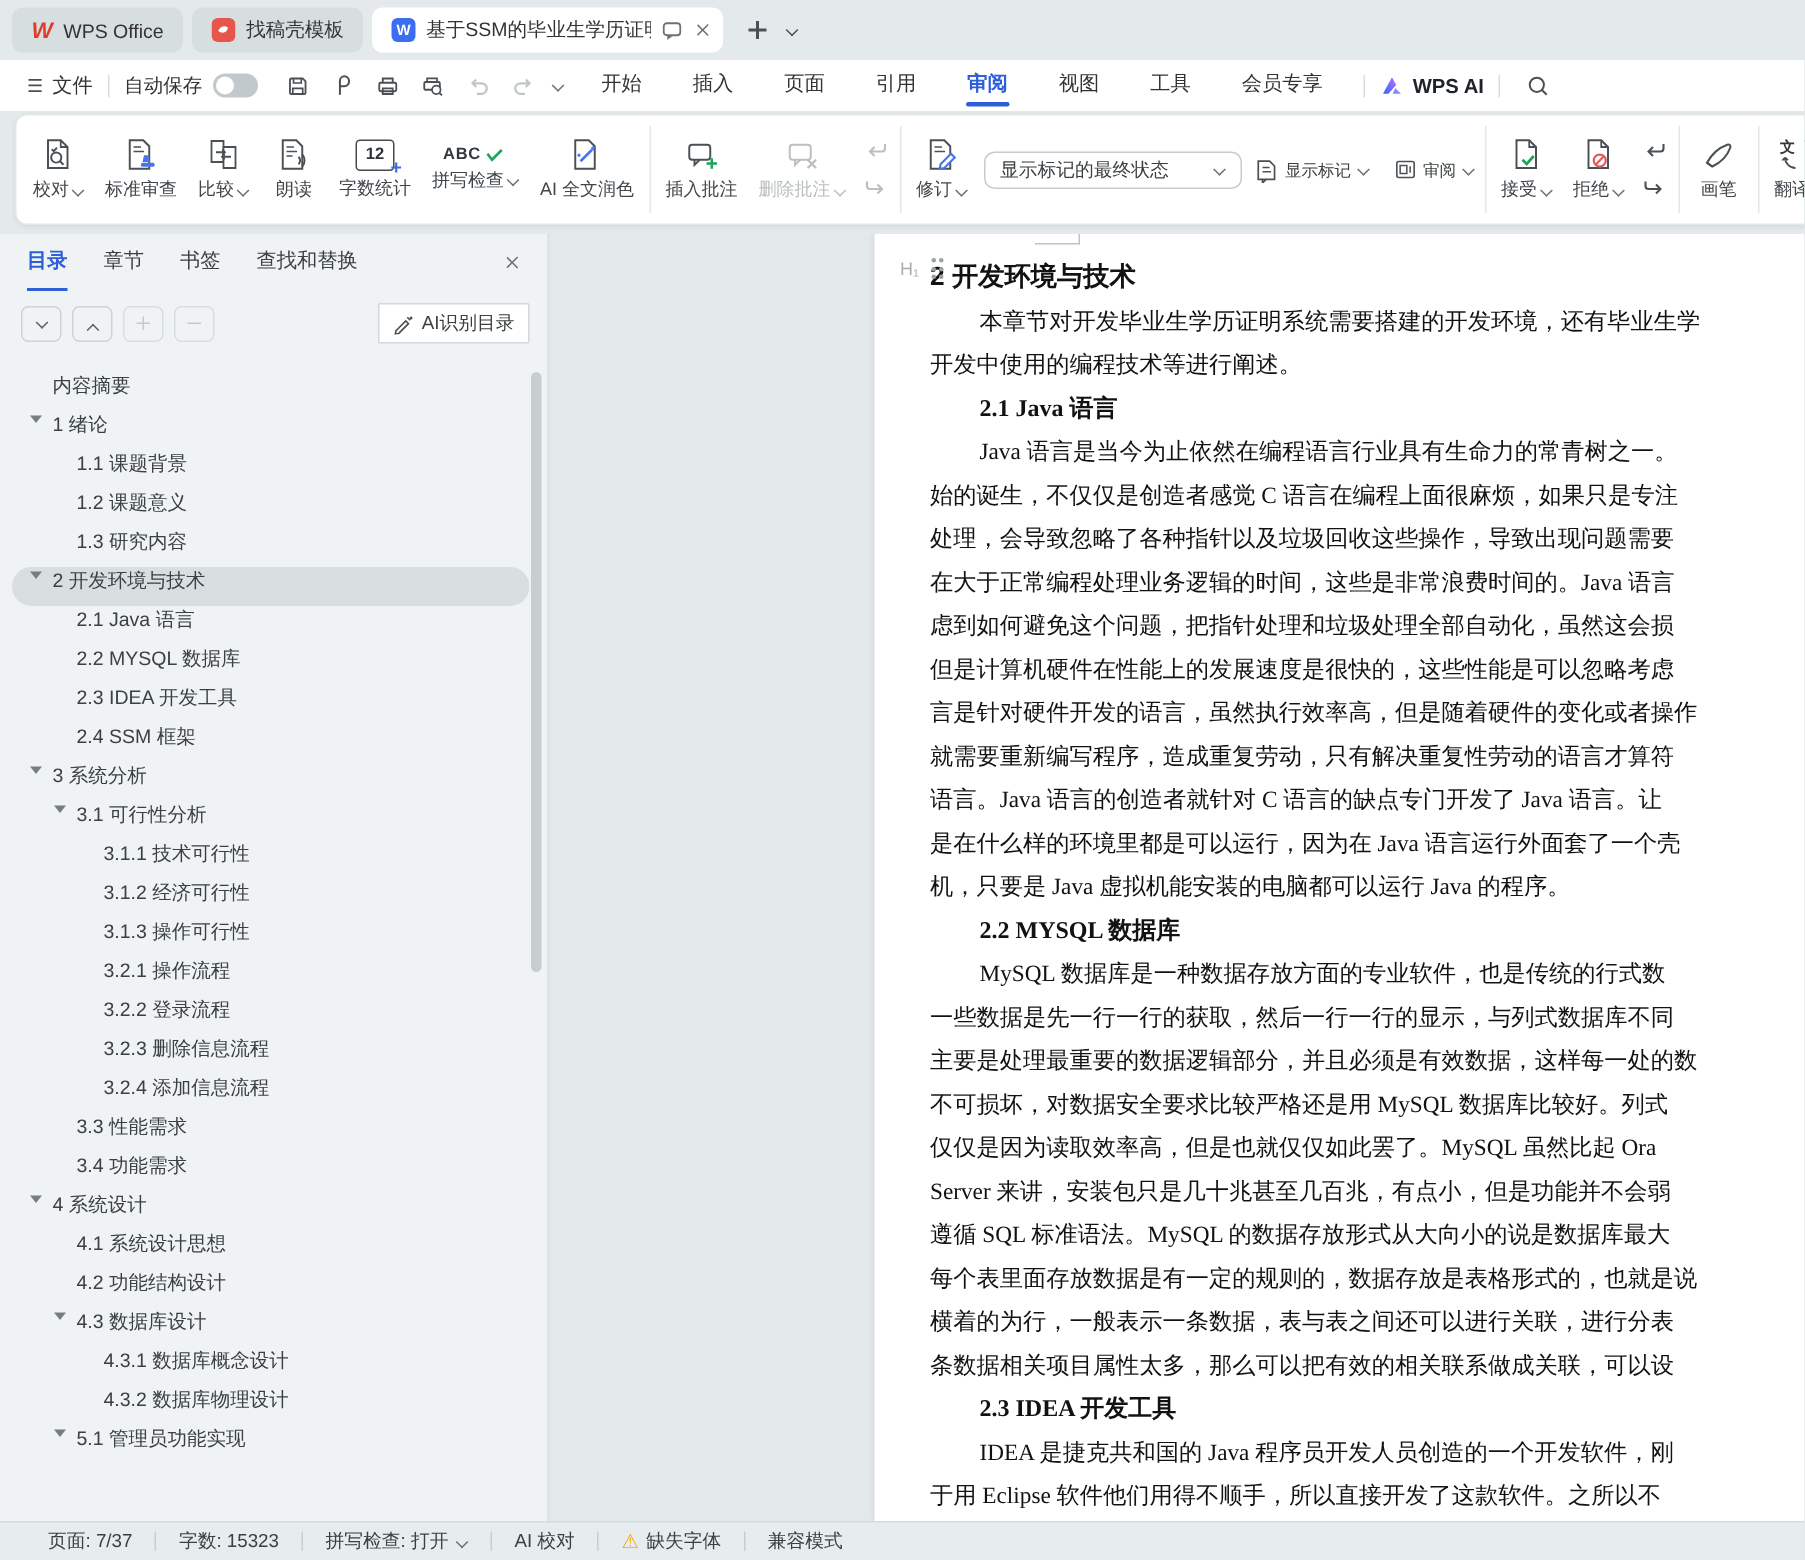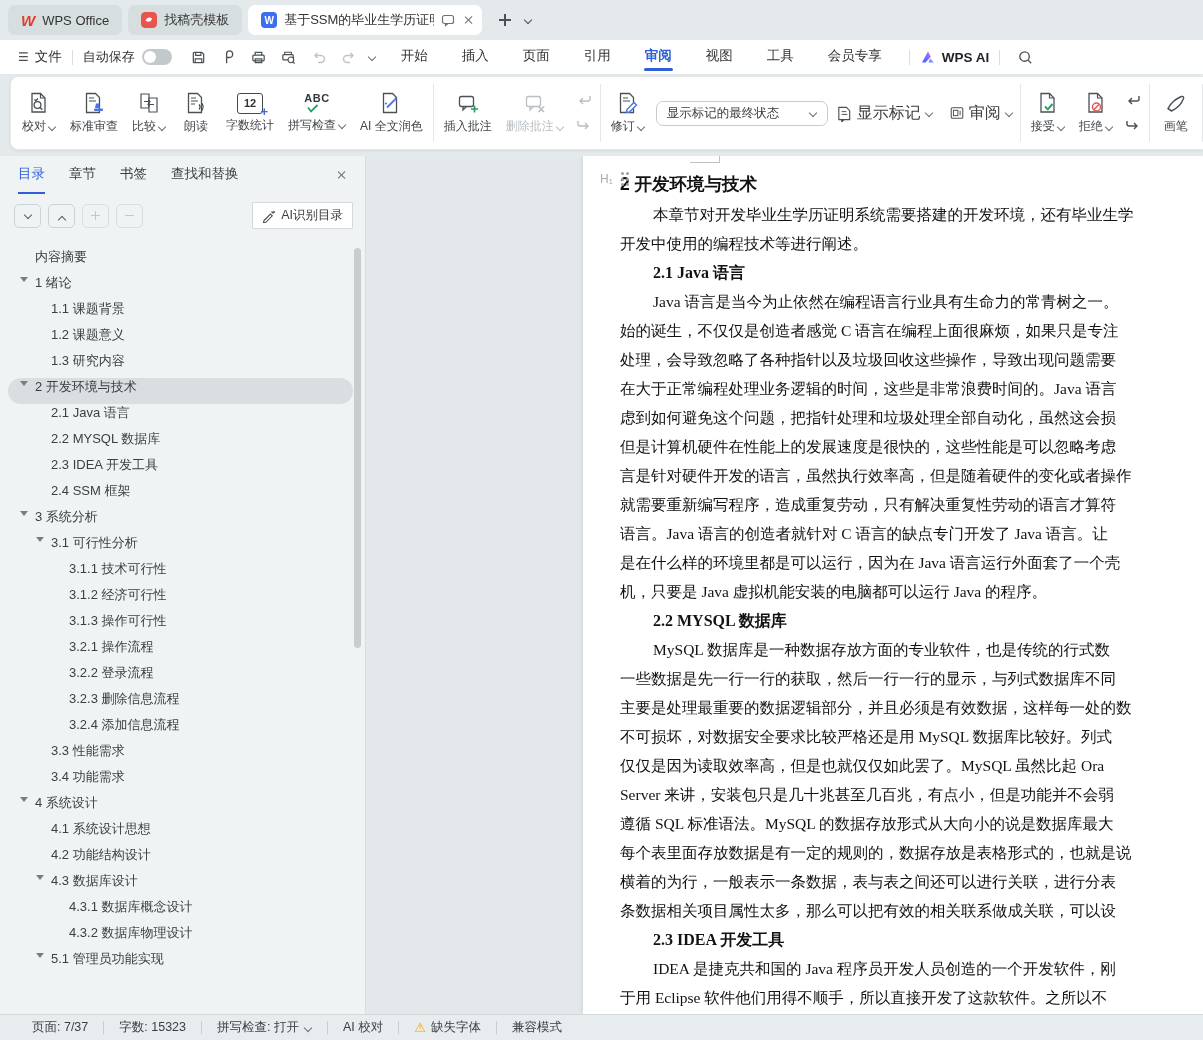--- a/index.html
+++ b/index.html
@@ -45,39 +45,39 @@
   .rb{display:flex;flex-direction:column;align-items:center;justify-content:center;gap:3px;padding:3px 7px;font-size:12px;color:#41464b;min-width:46px;height:66px;border-radius:4px;flex:none}
   .rb .lbl{display:flex;align-items:center;gap:2px;white-space:nowrap}
   .rb.dis{color:#b9bfc2}
   .gdiv{width:1px;background:#e3e7e8;height:58px;margin:0 3px;align-self:center;flex:none}
   .colbtns{display:flex;flex-direction:column;gap:8px;justify-content:center;flex:none}
   .navbtn{width:26px;height:17px;display:flex;align-items:center;justify-content:center}
   .g3col{display:flex;flex-direction:row;gap:8px;justify-content:center;flex:none;padding:0 4px}
   .selectbox{width:172px;height:25px;border:1px solid #c6cccd;border-radius:7px;display:flex;align-items:center;padding:0 10px;font-size:12.5px;color:#3c4043;background:#fff}
   .selectbox .car{margin-left:auto;color:#6a7075}
   .row2{display:flex;align-items:center;gap:16px}
-  .inlinebtn{display:flex;align-items:center;gap:4px;font-size:16px;color:#3c4043;white-space:nowrap}
+  .inlinebtn{display:flex;align-items:center;gap:4px;font-size:11px;color:#3c4043;white-space:nowrap}
   .ic12{width:26px;height:21px;border:1.4px solid #454a4e;border-radius:3px;display:flex;align-items:center;justify-content:center;font-size:11px;font-weight:bold;color:#2f3337;position:relative}
   .ic12 .pl{position:absolute;right:-6px;bottom:-6px;color:#3f6ae0;font-size:13px;font-weight:bold}
-  .icabc{display:flex;flex-direction:column;align-items:flex-start;line-height:1}
+  .icabc{display:flex;flex-direction:row;align-items:flex-end;line-height:1}
   .icabc .t{font-size:11px;font-weight:bold;color:#33383c;letter-spacing:.5px}
   .tric{position:relative;width:26px;height:24px;flex:none}
   .tric .t1{position:absolute;left:0;top:0;font-size:10px;font-weight:bold;color:#33383c}
   .tric .t2{position:absolute;right:1px;bottom:0;font-size:10px;font-weight:bold;color:#33383c;font-family:"Liberation Serif",serif}
   .cjkrow{display:flex;align-items:center;gap:3px;font-size:12px;color:#3c4043;white-space:nowrap}
   .cjkic{font-size:12px;font-weight:bold;color:#33383c}
   .transgrp{position:relative;display:flex;align-items:center;gap:2px;padding-right:12px}
   .launcher{position:absolute;right:2px;bottom:4px;color:#8b9196}
 
   
   .content{position:absolute;top:156px;left:0;right:0;bottom:26px;display:flex}
   .sidebar{width:366px;background:#eff3f4;border-right:1px solid #d8dedf;position:relative;overflow:hidden;flex:none}
   .side-tabs{display:flex;align-items:center;height:38px;padding:0 18px;gap:24px;font-size:13.5px;color:#3c4043}
   .side-tab{height:38px;line-height:36px;cursor:default;white-space:nowrap}
-  .side-tab.active{color:#2e5fd9;border-bottom:2.5px solid #2e5fd9;font-weight:normal}
+  .side-tab.active{color:#2e5fd9;border-bottom:2.5px solid #2e5fd9;font-weight:bold}
   .side-tabs .xicon{margin-left:auto}
   .side-tools{display:flex;align-items:center;padding:8px 12px 6px 14px;gap:7px}
   .sq{width:27px;height:24px;border:1px solid #cdd3d5;border-radius:5px;display:flex;align-items:center;justify-content:center;color:#585f63;background:transparent}
   .sq.disabled{color:#c3c9cb;border-color:#d9dee0}
   .hbar{width:9px;height:1.6px;background:currentColor;display:inline-block;position:relative}
   .hbar.plus::after{content:"";position:absolute;left:3.7px;top:-3.7px;width:1.6px;height:9px;background:currentColor}
   .aibtn{margin-left:auto;height:27px;border:1px solid #d3d8da;border-radius:1px;background:#fff;display:flex;align-items:center;gap:5px;padding:0 9px;font-size:12.5px;color:#3c4043;white-space:nowrap}
   .toc{position:absolute;top:92px;bottom:0;left:0;right:12px;overflow:hidden;font-size:13px;color:#3b4045}
   .toc-item{height:26px;display:flex;align-items:flex-start;border-radius:13px;margin-left:8px;padding-right:8px;white-space:nowrap}
   .toc-item.selected{background:#d9dee0}

